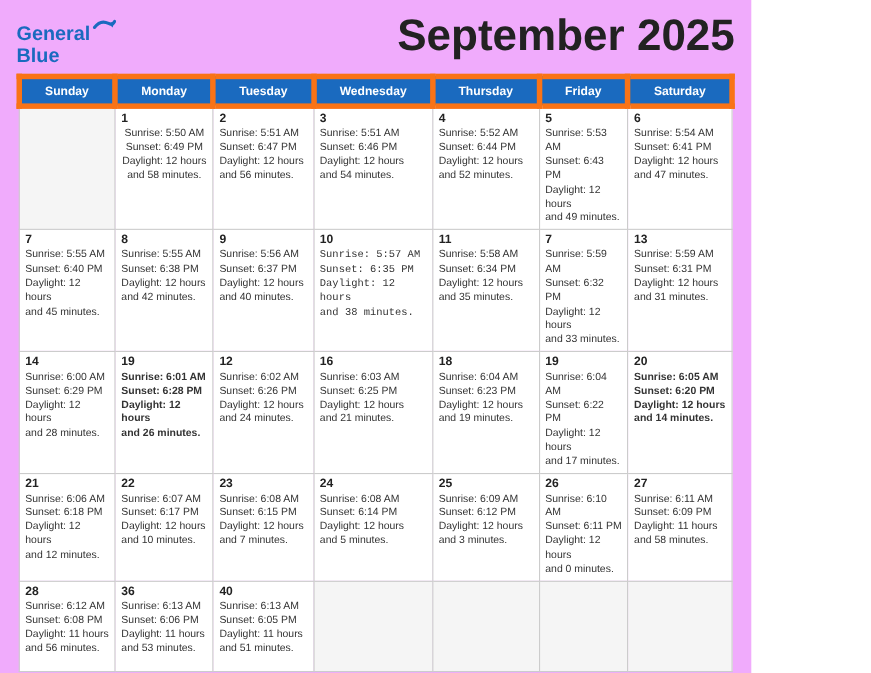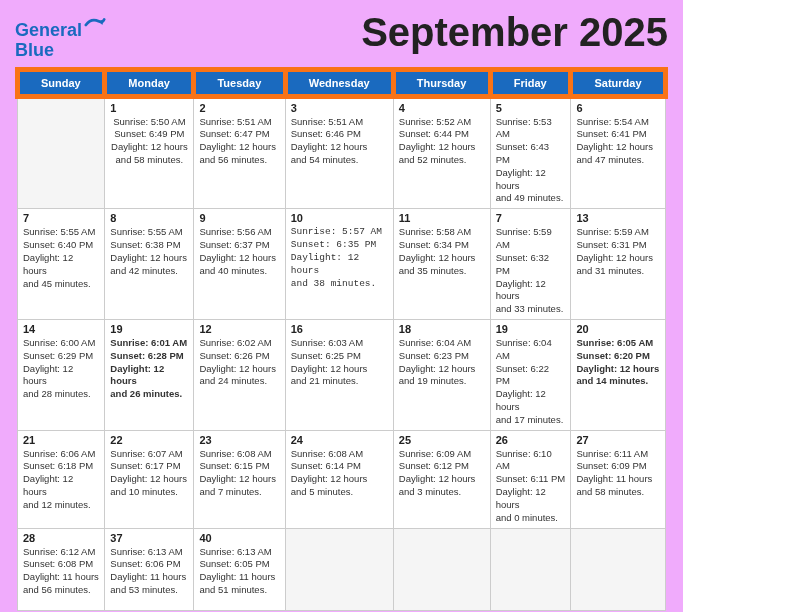--- a/index.html
+++ b/index.html
@@ -327,21 +327,21 @@
         </tr>
         <tr>
           <td>
             <span class="day-num">28</span>
             <div class="day-info" style="white-space: pre-line;">Sunrise: 6:12 AM
 Sunset: 6:08 PM
 Daylight: 11 hours
 and 56 minutes.</div>
           </td>
           <td>
-            <span class="day-num">37</span>
+            <span class="day-num">36</span>
             <div class="day-info" style="white-space: pre-line;">Sunrise: 6:13 AM
 Sunset: 6:06 PM
 Daylight: 11 hours
 and 53 minutes.</div>
           </td>
           <td>
             <span class="day-num">40</span>
             <div class="day-info" style="white-space: pre-line;">Sunrise: 6:13 AM
 Sunset: 6:05 PM
 Daylight: 11 hours

